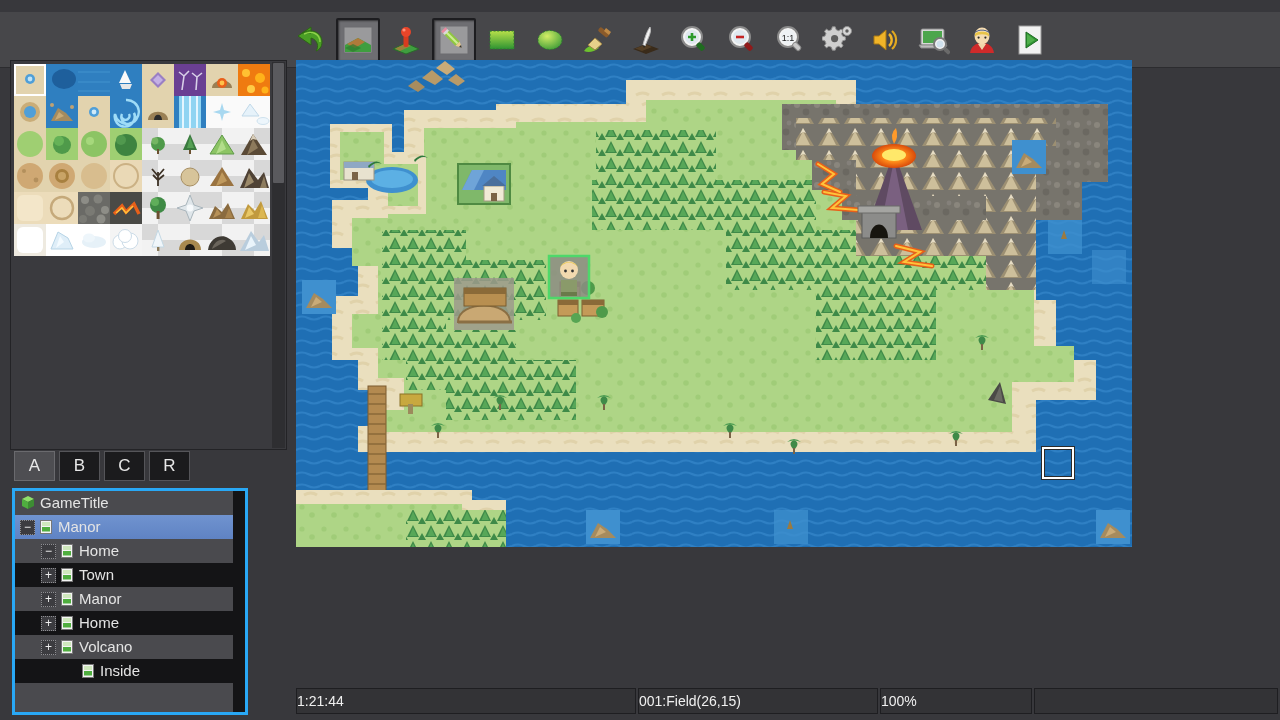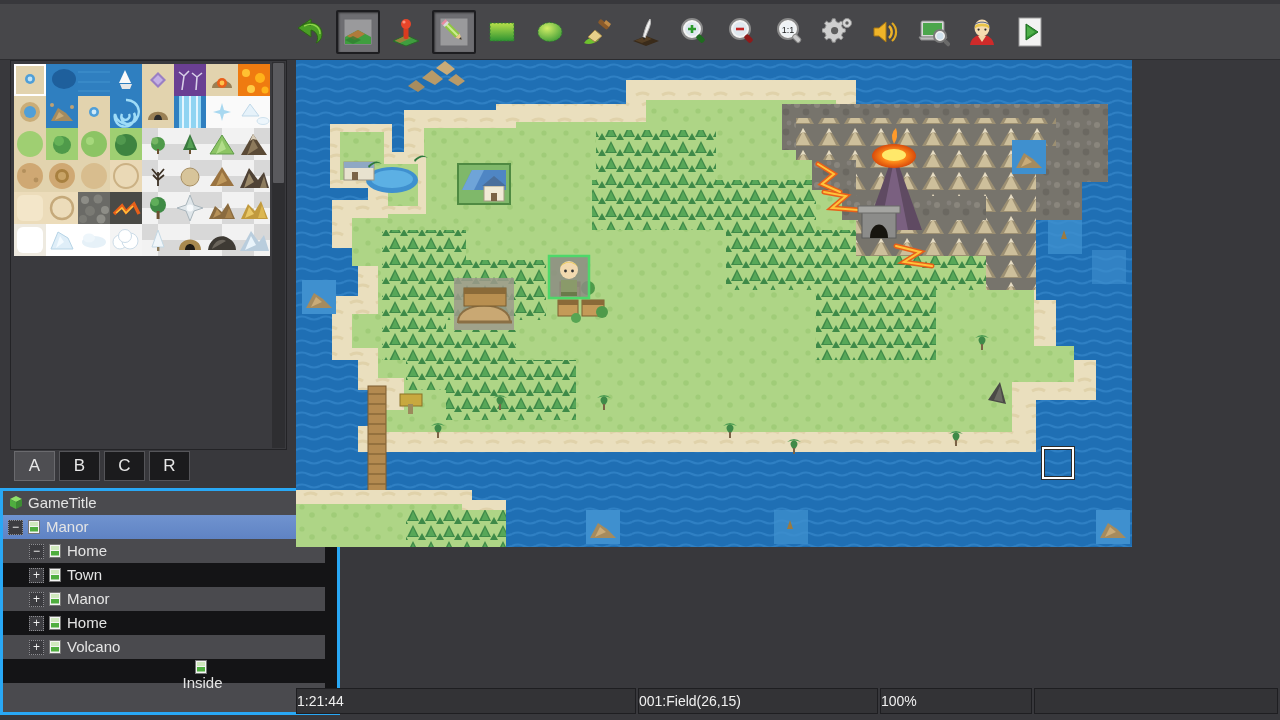--- a/index.html
+++ b/index.html
@@ -6,21 +6,21 @@
   html, body {
     width: 1280px; height: 720px;
     background: #38383c;
     font-family: "Liberation Sans", sans-serif;
     overflow: hidden;
   }
   #app { position: relative; width: 1280px; height: 720px; }
 
   
   #toolbar {
-    position: absolute; left: 0; top: 4px; width: 1280px; height: 56px;
+    position: absolute; left: 0; top: 12px; width: 1280px; height: 56px;
     background: #47474a;
     border-bottom: 1px solid #2c2c2f;
     display: flex; align-items: center;
   }
   .tb-group { display: flex; align-items: center; gap: 4px; margin-left: 288px; }
   .tb-btn {
     width: 44px; height: 44px;
     display: flex; align-items: center; justify-content: center;
     border: 1px solid transparent; border-radius: 2px;
     position: relative;
@@ -61,21 +61,21 @@
   .tab {
     width: 41px; height: 30px;
     background: #1b1b1d; border: 1px solid #555559;
     color: #e8e8e8; font-size: 17px;
     display: flex; align-items: center; justify-content: center;
   }
   .tab.active { background: #4e4e52; border-color: #6a6a6e; }
 
   
   #tree-panel {
-    position: absolute; left: 0; top: 488px; width: 340px; height: 227px;
+    position: absolute; left: 12px; top: 488px; width: 236px; height: 227px;
     border: 3px solid #29a8f5;
     background: #4c1d95;
     overflow: hidden;
   }
   #tree-inner { position: absolute; left: 0; top: 0; right: 0; bottom: 0; background: #4a4a4e; }
   .tree-row {
     position: relative; height: 24px; display: flex; align-items: center;
     color: #e4e4e4; font-size: 15px; white-space: nowrap;
   }
   .tree-row.alt { background: #141416; }
@@ -717,21 +717,21 @@
         <span class="node-icon">
           <svg width="16" height="16" viewBox="0 0 16 16">
             <rect x="2.5" y="1.5" width="11" height="13" fill="#f4f4f4" stroke="#777"></rect>
             <rect x="4" y="3" width="8" height="4" fill="#cfe8bd"></rect>
             <rect x="4" y="8" width="8" height="4.5" fill="#4fae3f"></rect>
           </svg>
         </span>
         <span class="tree-label">Volcano</span>
       </div>
 
-      <div class="tree-row alt" style="padding-left:65px;flex-direction:column;">
+      <div class="tree-row alt" style="padding-left:65px;">
         <span class="node-icon">
           <svg width="16" height="16" viewBox="0 0 16 16">
             <rect x="2.5" y="1.5" width="11" height="13" fill="#f4f4f4" stroke="#777"></rect>
             <rect x="4" y="3" width="8" height="4" fill="#cfe8bd"></rect>
             <rect x="4" y="8" width="8" height="4.5" fill="#4fae3f"></rect>
           </svg>
         </span>
         <span class="tree-label">Inside</span>
       </div>
 

